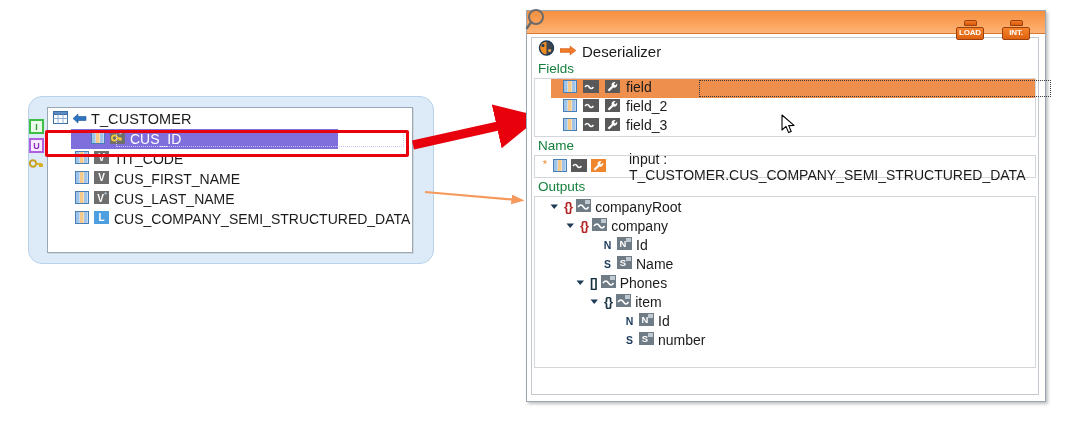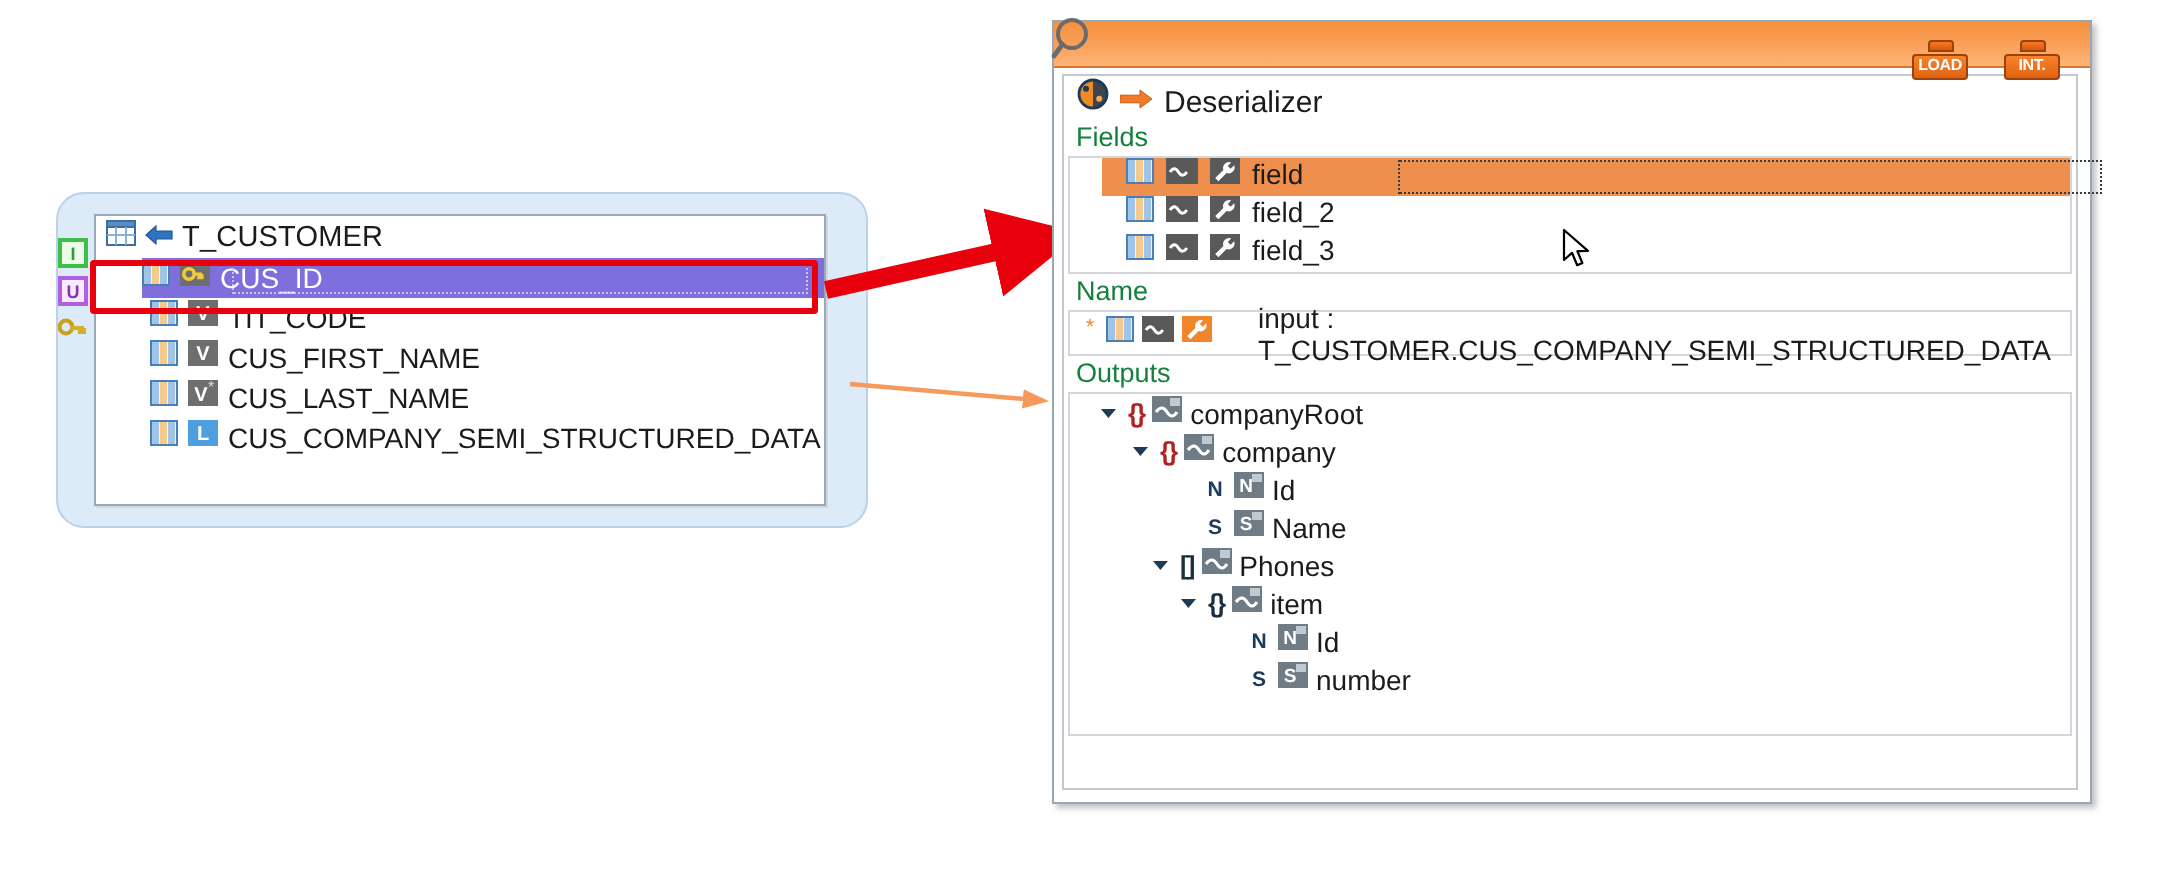--- a/index.html
+++ b/index.html
@@ -45,22 +45,22 @@
   .rowlist { padding-left: 5px; }
   .trow {
     display: flex; align-items: center;
     height: 20px; gap: 5px; padding-left: 22px;
     position: relative;
   }
   .trow .lbl { font-size: 14px; color: #1b1b1b; white-space: nowrap; }
   .trow.selected {
     background: #7f6fdd;
     margin-left: 18px;
-    padding-left: 0;
-    width: 341px;
+    padding-left: 20px;
+    width: 267px;
     box-sizing: border-box;
   }
   .trow.selected .lbl { color: #ffffff; }
   .trow.selected .selbox {
     position: absolute; left: 45px; top: 1px;
     width: 288px; height: 17px;
     border: 1px dotted #c9c2f2;
     box-sizing: border-box;
   }
 

